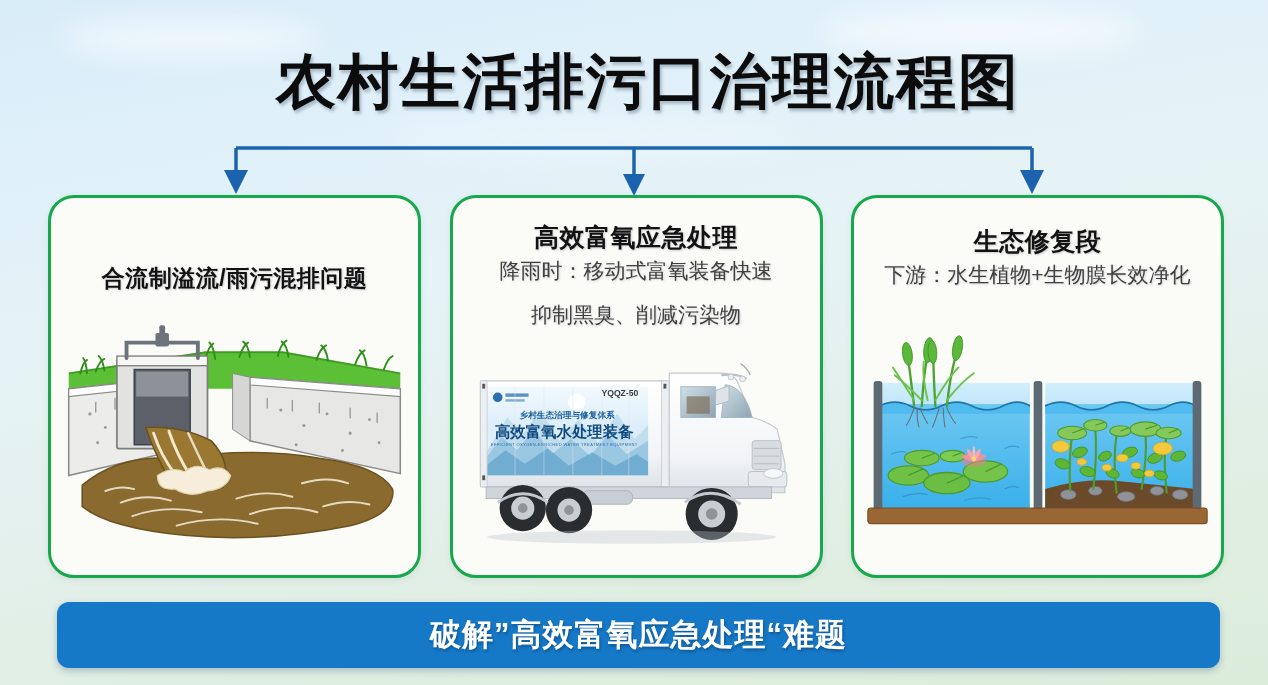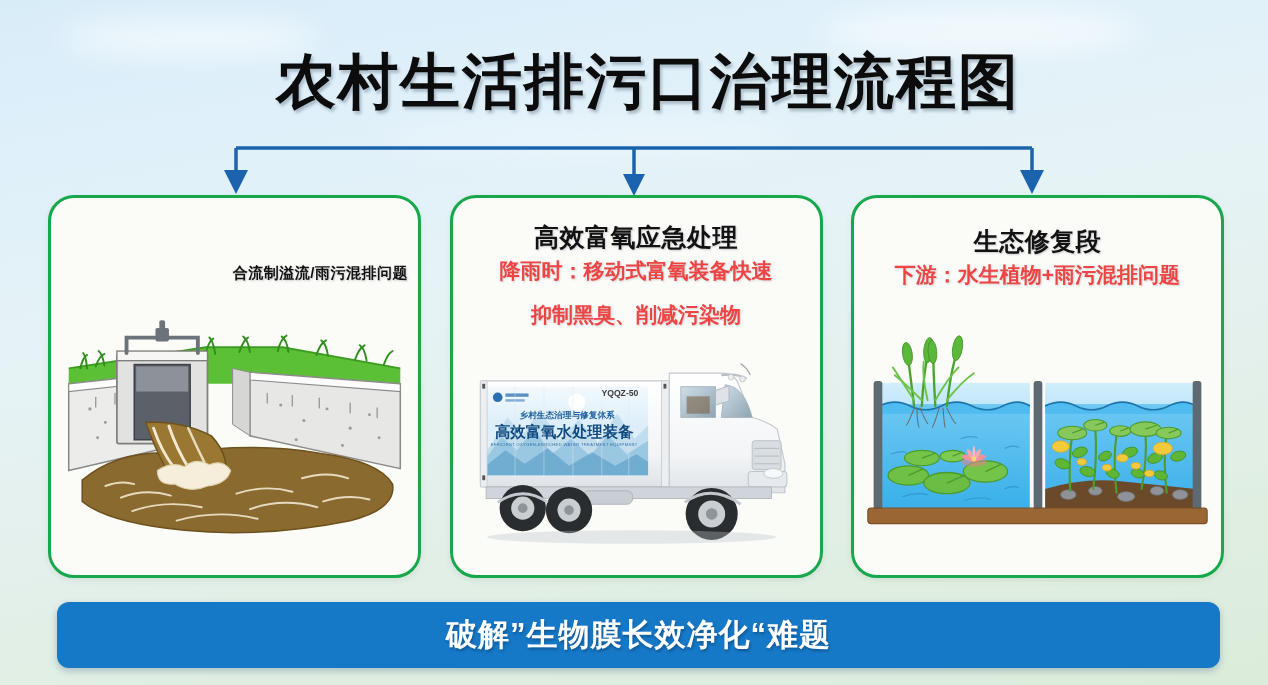--- a/index.html
+++ b/index.html
@@ -56,23 +56,23 @@
     display: flex; flex-direction: column; align-items: center;
     box-shadow: 0 2px 6px rgba(60,90,80,0.10);
   }
   .card-head { width: 100%; text-align: center; }
   .card-title {
     font-size: 25px; font-weight: 700; color: #121212;
     letter-spacing: 0.5px; line-height: 1.25;
     text-shadow: 1px 1px 2px rgba(90,100,110,0.3);
     white-space: nowrap;
   }
-  .card-title.small { font-size: 15px; text-align: right; }
+  .card-title.small { font-size: 23px; }
   .card-sub {
-    font-size: 21px; font-weight: 700; color: #ef4444;
+    font-size: 21px; font-weight: 400; color: #404040;
     line-height: 1.32; margin-top: 4px;
     text-shadow: 1px 1px 2px rgba(90,100,110,0.25);
   }
   .card-art { flex: 1; width: 100%; position: relative; margin-top: 6px; }
   .card-art svg { position: absolute; inset: 0; width: 100%; height: 100%; }
 
   
   #card-1 .card-head { margin-top: 52px; }
   #card-2 .card-head { margin-top: 10px; }
   #card-3 .card-head { margin-top: 14px; }
@@ -326,21 +326,21 @@
           <path d="M230,150 q28,-20 58,2" fill="none" stroke="#c3c9cf" stroke-width="3"></path>
 
           <ellipse cx="175" cy="186" rx="150" ry="7" fill="#b9c4cb" opacity="0.35"></ellipse>
         </svg>
       </div>
     </div>
 
     <div class="card" id="card-3">
       <div class="card-head">
         <div class="card-title">生态修复段</div>
-        <div class="card-sub">下游：水生植物+雨污混排问题</div>
+        <div class="card-sub">下游：水生植物+生物膜长效净化</div>
       </div>
       <div class="card-art">
         <svg viewBox="0 0 360 250" preserveAspectRatio="xMidYMid meet">
           <defs>
             <linearGradient id="waterGrad" x1="0" y1="0" x2="0" y2="1">
               <stop offset="0%" stop-color="#6ec8f2"></stop>
               <stop offset="100%" stop-color="#3ab0ea"></stop>
             </linearGradient>
             <linearGradient id="airGrad" x1="0" y1="0" x2="0" y2="1">
               <stop offset="0%" stop-color="#d2eefb"></stop>
@@ -479,16 +479,16 @@
           <rect x="341" y="72" width="9" height="134" rx="3" fill="#5d6a74"></rect>
 
           <rect x="4" y="204" width="352" height="16" rx="3" fill="#9a6634" stroke="#7c4f26" stroke-width="1.2"></rect>
         </svg>
       </div>
     </div>
 
   </div>
 
   <div id="banner">
-    <span id="banner-text">破解”生物膜长效净化“难题</span>
+    <span id="banner-text">破解”高效富氧应急处理“难题</span>
   </div>
 
 </div>
 
 </body></html>

